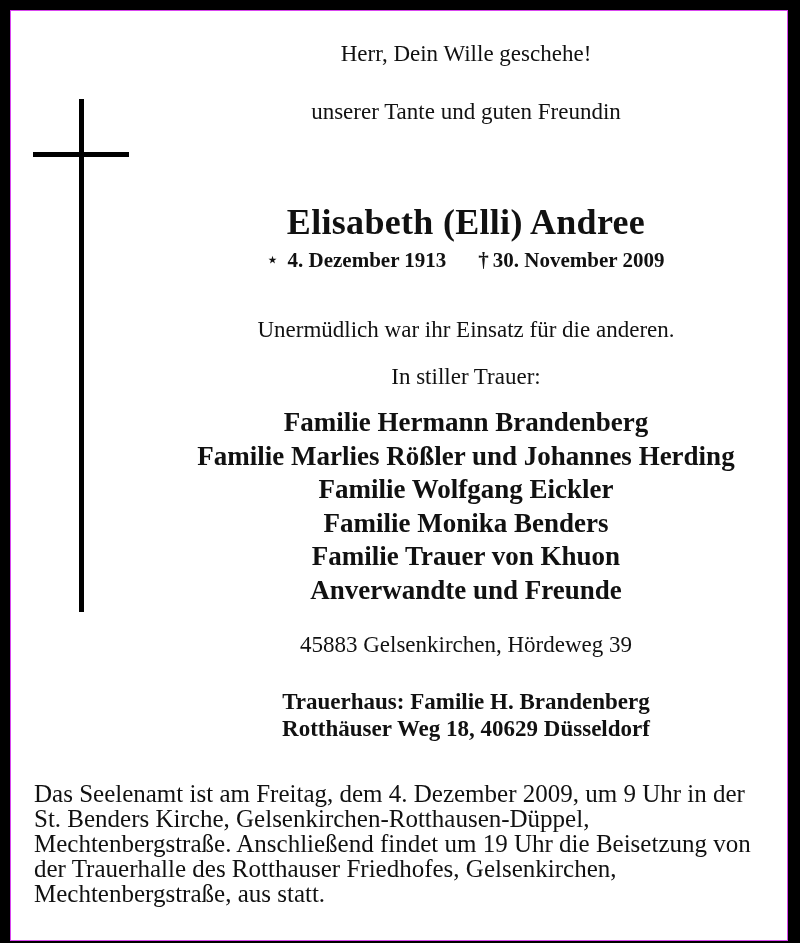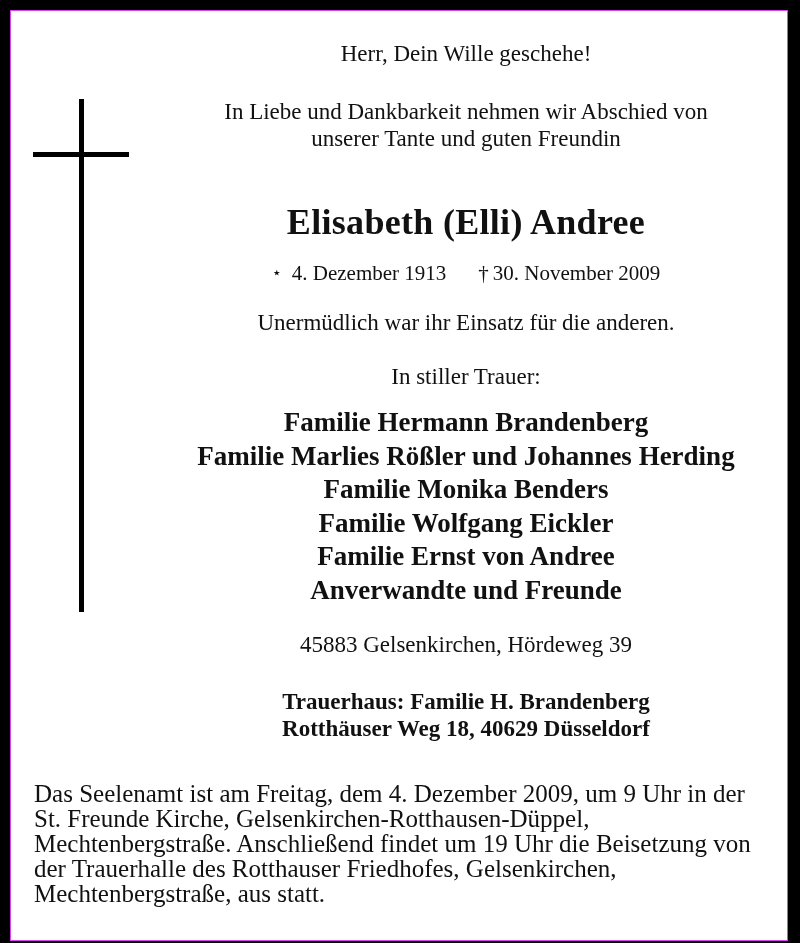--- a/index.html
+++ b/index.html
@@ -8,71 +8,70 @@
   .frame { position:absolute; left:10px; top:10px; width:778px; height:931px;
            background:#fff; border:1px solid #d946ef; box-sizing:border-box; }
   .cross-v { position:absolute; left:68px; top:88px; width:5px; height:513px; background:#000; }
   .cross-h { position:absolute; left:22px; top:141px; width:96px; height:5px; background:#000; }
   .col { position:absolute; left:140px; width:630px; text-align:center; }
   .t23 { font-size:23px; line-height:27px; }
   .b { font-weight:normal; }
   .motto { top:29px; }
   .intro { top:87px; }
   .name { top:183px; font-size:36px; font-weight:bold; line-height:56px; letter-spacing:0.3px; }
-  .dates { top:250px; font-size:21px; line-height:24px; }
+  .dates { top:229px; font-size:21px; line-height:39px;font-weight:bold; }
   .dates span { display:inline-block; }
   .dates .gap { width:32px; }
-  .quote { top:298px; }
+  .quote { top:305px; }
   .mourning { top:352px; }
   .families { top:395px; font-size:27px; font-weight:bold; line-height:33.5px;font-family:Liberation Serif, serif; }
   .address { top:620px; }
   .house { top:677px;font-weight:bold; }
   .service { position:absolute; left:34px; top:781px; width:740px; font-size:25px; line-height:25px; text-align:left; }
   .service div { white-space:nowrap; }
 </style>
 </head>
 <body>
 
 <div class="frame">
   <div class="cross-v"></div>
   <div class="cross-h"></div>
 
   <div class="col t23 motto">Herr, Dein Wille geschehe!</div>
 
   <div class="col t23 intro">
-    <div>In Liebe und Dankbarkeit nehmen wir Abschied von</div>
     <div>unserer Tante und guten Freundin</div>
   </div>
 
   <div class="col name">Elisabeth (Elli) Andree</div>
 
   <div class="col dates">
     <span style="font-size:16px;vertical-align:2px;margin-right:10px;">⋆</span><span>4. Dezember 1913</span><span class="gap"></span><span style="margin-right:4px;">†</span><span>30. November 2009</span>
   </div>
 
   <div class="col t23 quote">Unermüdlich war ihr Einsatz für die anderen.</div>
 
   <div class="col t23 b mourning">In stiller Trauer:</div>
 
   <div class="col families">
     <div>Familie Hermann Brandenberg</div>
     <div>Familie Marlies Rößler und Johannes Herding</div>
+    <div>Familie Wolfgang Eickler</div>
     <div>Familie Monika Benders</div>
-    <div>Familie Wolfgang Eickler</div>
-    <div>Familie Ernst von Andree</div>
+    <div>Familie Trauer von Khuon</div>
     <div>Anverwandte und Freunde</div>
   </div>
 
   <div class="col t23 address">45883 Gelsenkirchen, Hördeweg 39</div>
 
   <div class="col t23 house">
     <div>Trauerhaus: Familie H. Brandenberg</div>
     <div>Rotthäuser Weg 18, 40629 Düsseldorf</div>
   </div>
 </div>
 
 <div class="service">
   <div>Das Seelenamt ist am Freitag, dem 4. Dezember 2009, um 9 Uhr in der</div>
-  <div>St. Freunde Kirche, Gelsenkirchen-Rotthausen-Düppel,</div>
+  <div>St. Benders Kirche, Gelsenkirchen-Rotthausen-Düppel,</div>
   <div>Mechtenbergstraße. Anschließend findet um 19 Uhr die Beisetzung von</div>
   <div>der Trauerhalle des Rotthauser Friedhofes, Gelsenkirchen,</div>
   <div>Mechtenbergstraße, aus statt.</div>
 </div>
 
 </body></html>

